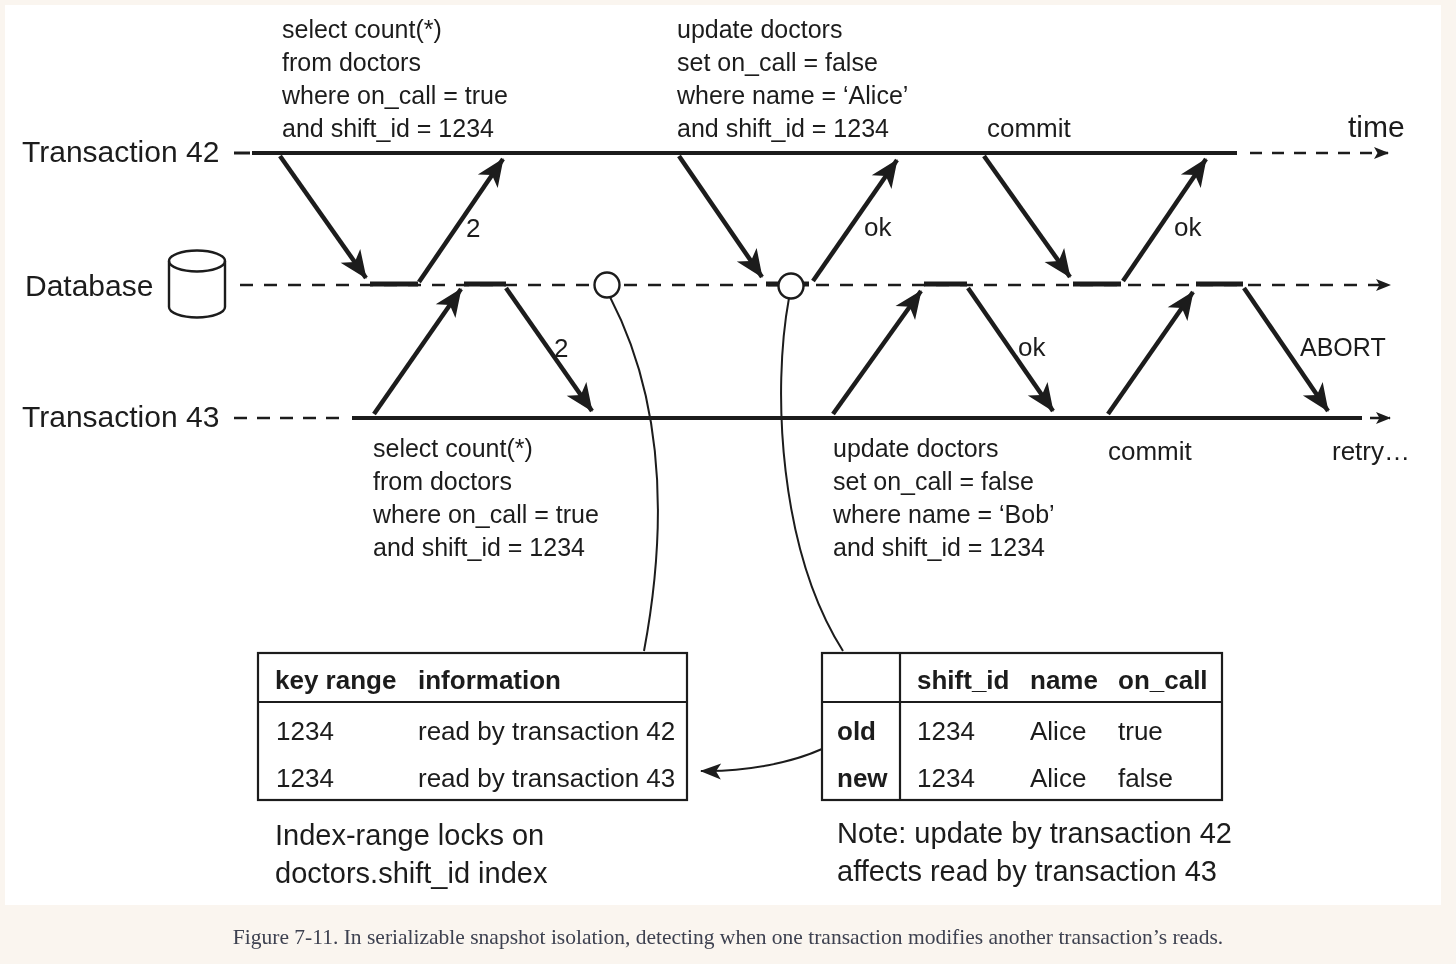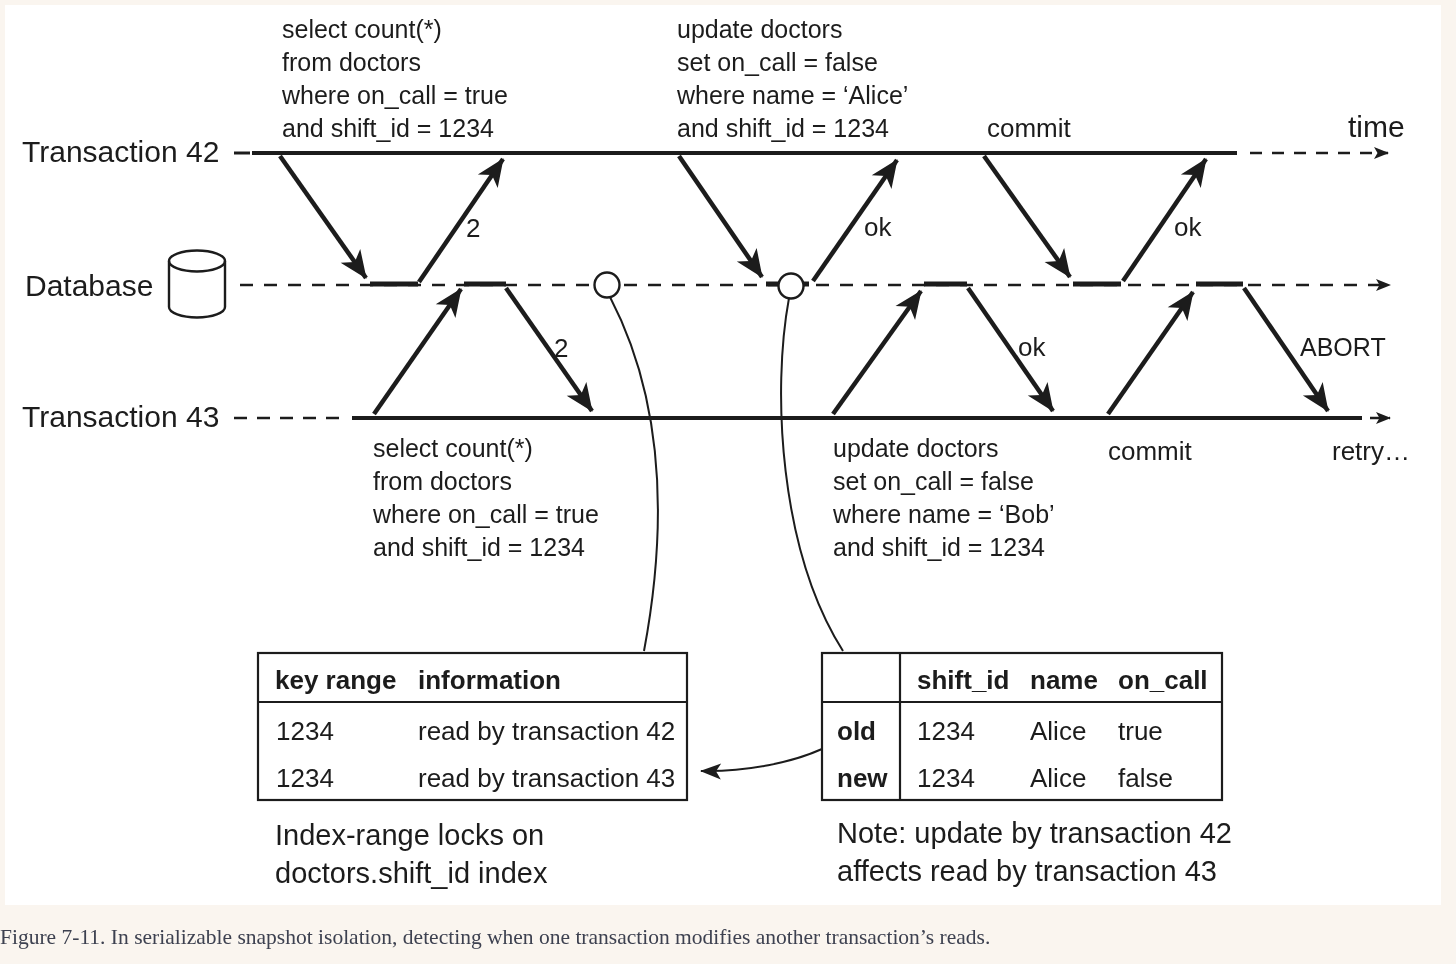--- a/index.html
+++ b/index.html
@@ -9,21 +9,21 @@
   svg text{fill:#1c1c1c;font-family:"Liberation Sans",sans-serif;}
   .t-lane{font-size:30px;}
   .t-time{font-size:30px;}
   .t-sql{font-size:25px;}
   .t-msg{font-size:26px;}
   .t-abort{font-size:25px;}
   .t-tbl{font-size:26px;}
   .t-tblh{font-size:26px;font-weight:bold;}
   .t-cap{font-size:29px;}
   .stroke{stroke:#1c1c1c;fill:none;}
-  .caption{position:absolute;left:0;top:925px;width:1456px;
+  .caption{position:absolute;left:0;top:925px;width:1456px;text-align:center;
            font-family:"Liberation Serif",serif;font-size:21.5px;color:#3d4150;}
 </style>
 </head>
 <body>
 
 <div class="stage">
 <svg width="1456" height="964" viewBox="0 0 1456 964">
   <defs>
     <marker id="arrowBig" markerUnits="userSpaceOnUse" markerWidth="34" markerHeight="28" refX="28" refY="13" orient="auto">
       <path d="M1,1 L29,13 L1,25 L8.5,13 Z" fill="#1c1c1c"></path>

